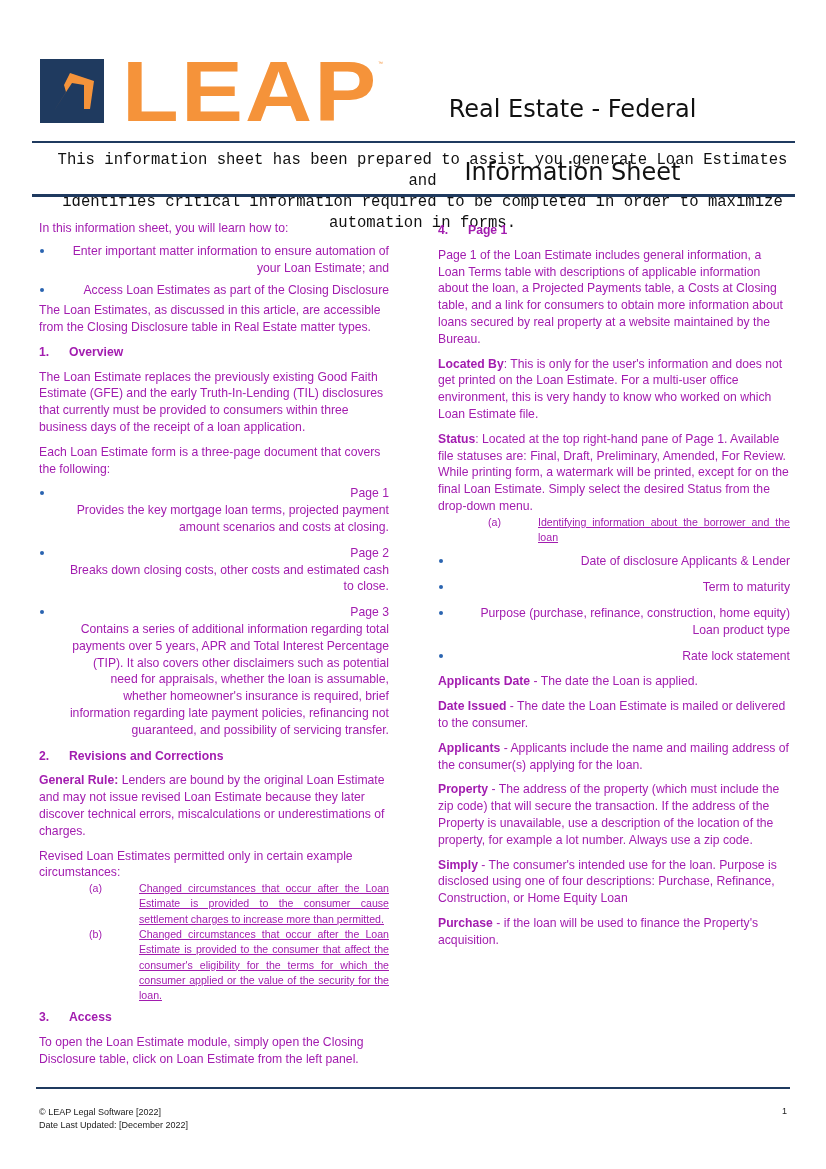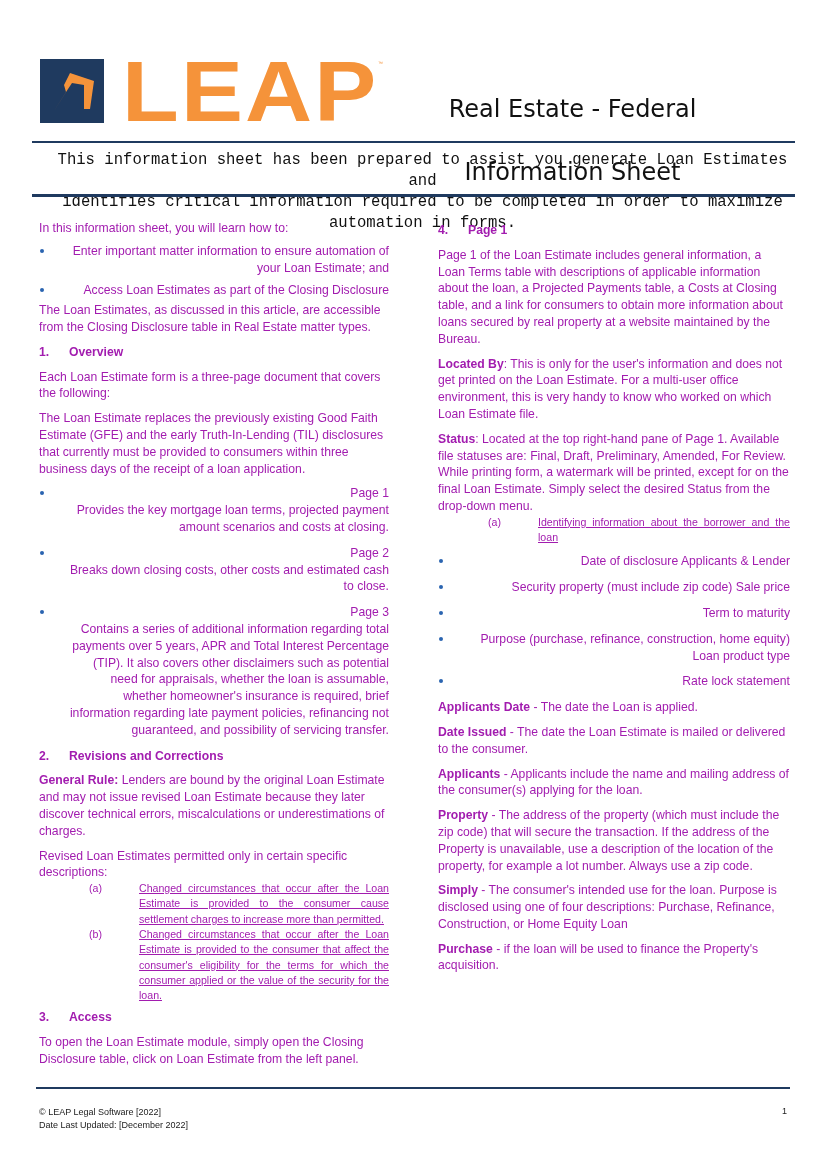--- a/index.html
+++ b/index.html
@@ -117,22 +117,22 @@
   <div class="bullet" style="margin-bottom:3px">
     <span class="dot"></span>
     <span>Access Loan Estimates as part of the Closing Disclosure</span>
   </div>
   <div class="p">The Loan Estimates, as discussed in this article, are accessible from the Closing Disclosure table in Real Estate matter types.</div>
 
   <div class="heading">
     <span class="num">1.</span>
     <span>Overview</span>
   </div>
+  <div class="p">The Loan Estimate replaces the previously existing Good Faith Estimate (GFE) and the early Truth-In-Lending (TIL) disclosures that currently must be provided to consumers within three business days of the receipt of a loan application.</div>
   <div class="p">Each Loan Estimate form is a three-page document that covers the following:</div>
-  <div class="p">The Loan Estimate replaces the previously existing Good Faith Estimate (GFE) and the early Truth-In-Lending (TIL) disclosures that currently must be provided to consumers within three business days of the receipt of a loan application.</div>
 
   <div class="bullet spaced">
     <span class="dot"></span>
     <div>Page 1</div>
     <div>Provides the key mortgage loan terms, projected payment amount scenarios and costs at closing.</div>
   </div>
   <div class="bullet spaced">
     <span class="dot"></span>
     <div>Page 2</div>
     <div>Breaks down closing costs, other costs and estimated cash to close.</div>
@@ -143,21 +143,21 @@
     <div>Contains a series of additional information regarding total payments over 5 years, APR and Total Interest Percentage (TIP). It also covers other disclaimers such as potential need for appraisals, whether the loan is assumable, whether homeowner's insurance is required, brief information regarding late payment policies, refinancing not guaranteed, and possibility of servicing transfer.</div>
   </div>
 
   <div class="heading">
     <span class="num">2.</span>
     <span>Revisions and Corrections</span>
   </div>
   <div class="p">
     <b>General Rule:</b><span> Lenders are bound by the original Loan Estimate and may not issue revised Loan Estimate because they later discover technical errors, miscalculations or underestimations of charges.</span>
   </div>
-  <div class="p tight">Revised Loan Estimates permitted only in certain specific descriptions:</div>
+  <div class="p tight">Revised Loan Estimates permitted only in certain example circumstances:</div>
   <div class="sublist">
     <div class="subitem">
       <span class="lbl">(a)</span>
       <span class="txt">Changed circumstances that occur after the Loan Estimate is provided to the consumer cause settlement charges to increase more than permitted.</span>
     </div>
     <div class="subitem">
       <span class="lbl">(b)</span>
       <span class="txt">Changed circumstances that occur after the Loan Estimate is provided to the consumer that affect the consumer's eligibility for the terms for which the consumer applied or the value of the security for the loan.</span>
     </div>
   </div>
@@ -187,24 +187,20 @@
       <span class="txt">Identifying information about the borrower and the loan</span>
     </div>
   </div>
 
   <div class="bullet spaced">
     <span class="dot"></span>
     <span>Date of disclosure Applicants &amp; Lender</span>
   </div>
   <div class="bullet spaced">
     <span class="dot"></span>
-    <span>Security property (must include zip code) Sale price</span>
-  </div>
-  <div class="bullet spaced">
-    <span class="dot"></span>
     <span>Term to maturity</span>
   </div>
   <div class="bullet spaced">
     <span class="dot"></span>
     <span>Purpose (purchase, refinance, construction, home equity) Loan product type</span>
   </div>
   <div class="bullet spaced">
     <span class="dot"></span>
     <span>Rate lock statement</span>
   </div>

